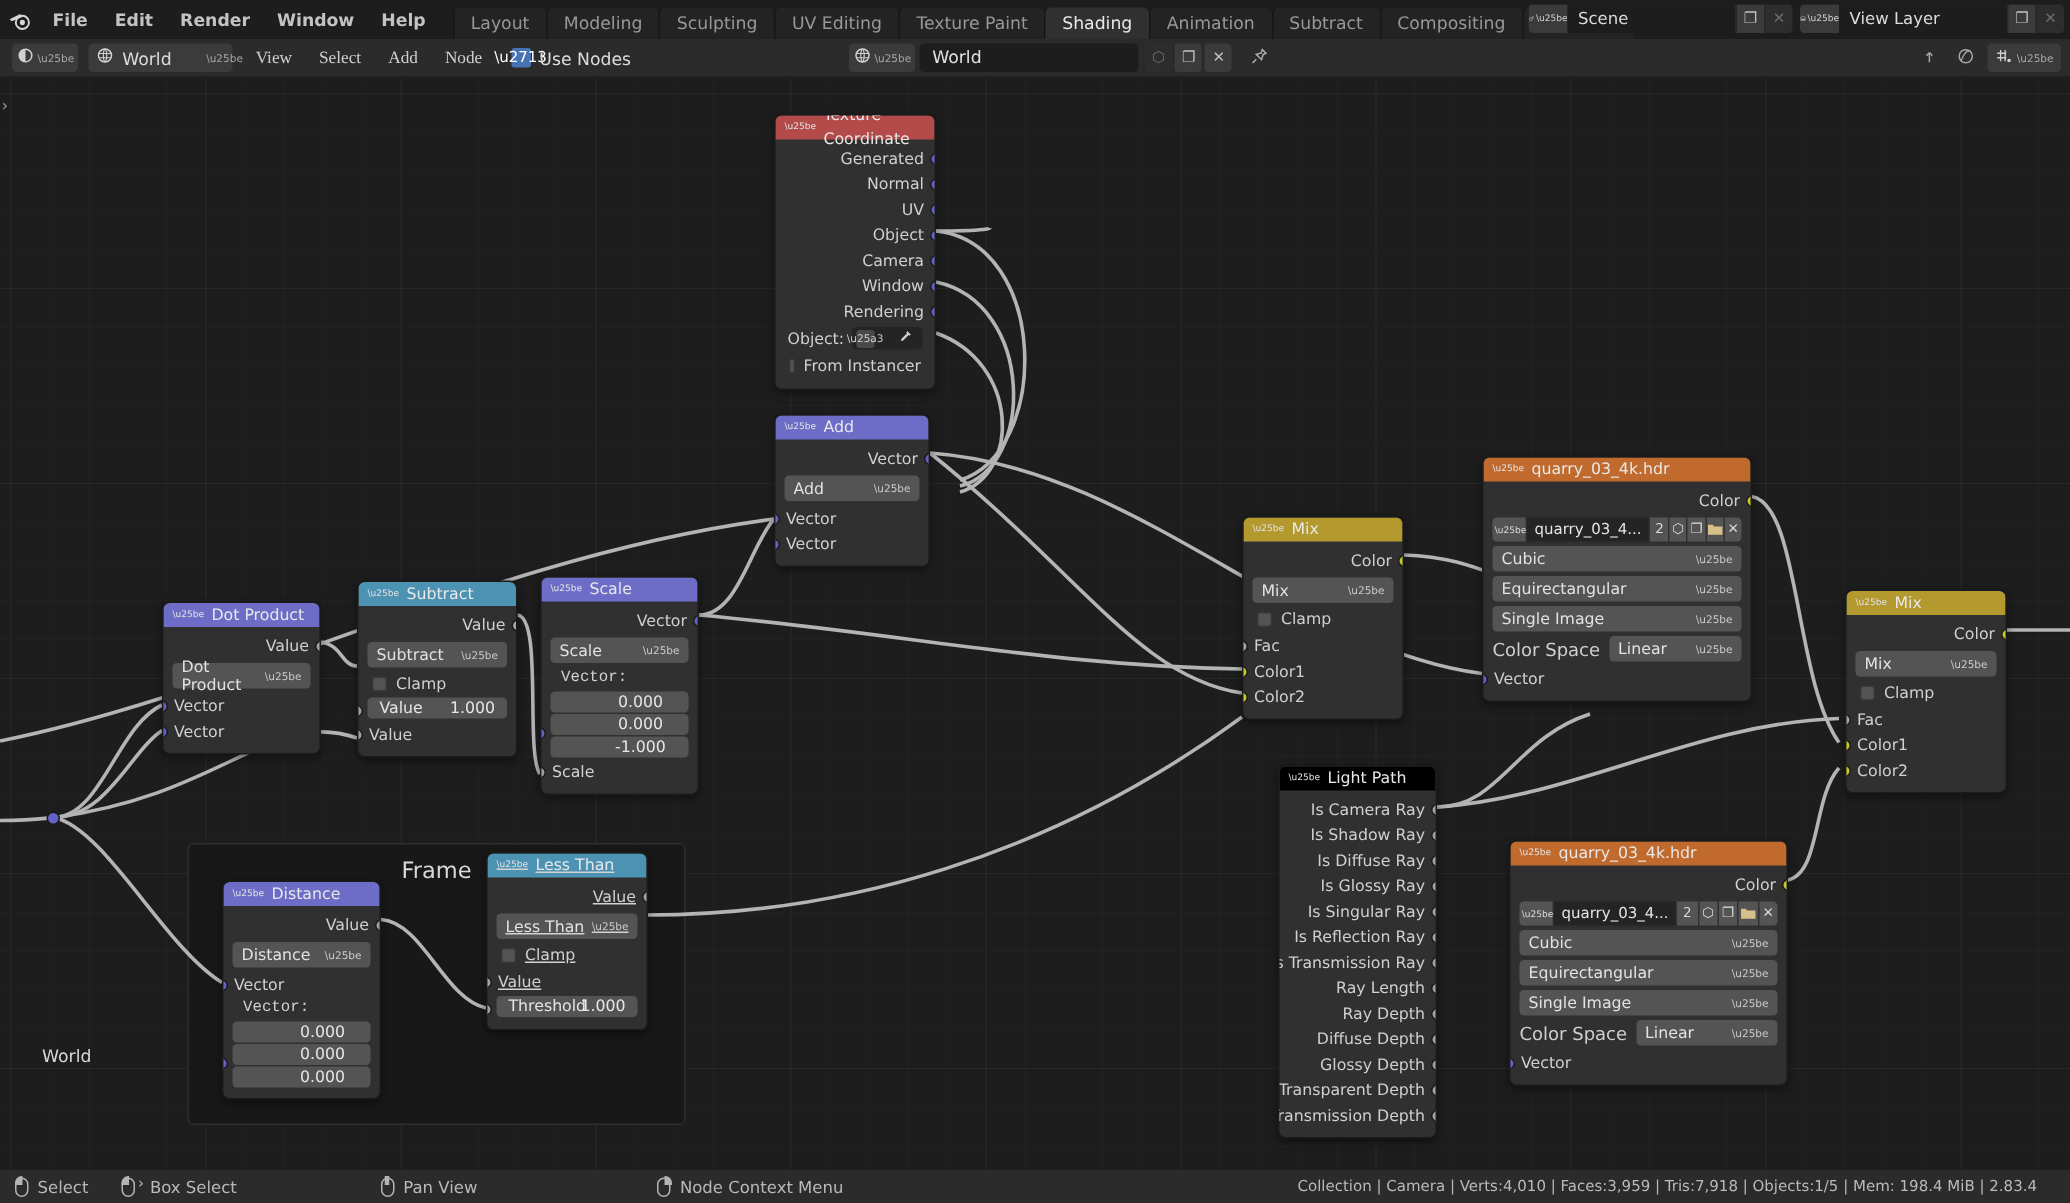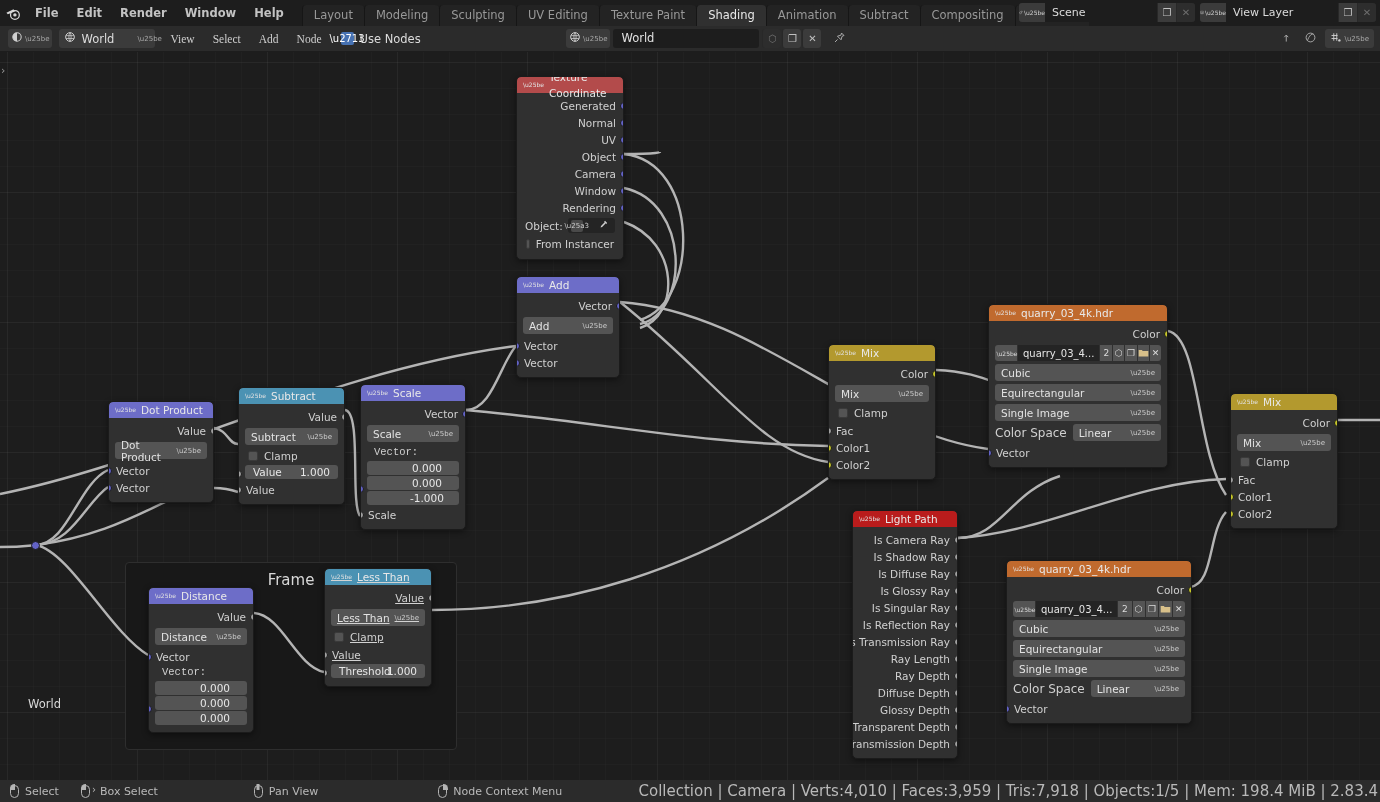--- a/index.html
+++ b/index.html
@@ -200,21 +200,21 @@
   .status-item { display: flex; align-items: center; gap: 6px; }
   .mouse-ic { width: 9px; height: 13px; border: 1.3px solid #b4b4b4; border-radius: 4.5px; position: relative; }
   .mouse-ic.lmb::after { content:""; position:absolute; left:-1.3px; top:-1.3px; width:5px; height:6px;
       background:#b4b4b4; border-top-left-radius:4.5px; }
   .mouse-ic.mmb::after { content:""; position:absolute; left:50%; top:-1.3px; transform:translateX(-50%);
       width:3px; height:6px; background:#b4b4b4; }
   .mouse-ic.rmb::after { content:""; position:absolute; right:-1.3px; top:-1.3px; width:5px; height:6px;
       background:#b4b4b4; border-top-right-radius:4.5px; }
   .drag-ic { position: relative; }
   .drag-ic::before { content:"\203A"; position:absolute; right:-7px; top:-2px; font-size:10px; color:#b4b4b4;}
-  .status-right { position: absolute; right: 2px; font-size: 15px; color: #b9b9b9; }
+  .status-right { position: absolute; right: 22px; font-size: 10px; color: #b9b9b9; }
 </style>
 </head>
 <body>
 
 <div id="app">
 
   <div class="topbar">
     <div class="blender-logo">
       <svg viewBox="0 0 24 24">
           <circle cx="14" cy="14" r="6.2" fill="none" stroke="#d8d8d8" stroke-width="1.8"></circle>
@@ -650,21 +650,21 @@
           </div>
         </div>
         <div class="row in">
           <span class="sock left vec"></span>
           <span class="row-label">Vector</span>
           </div>
       </div>
     </div>
 
     <div class="node" style="left:852px; top:458px; width:106px;">
-      <div class="node-head" style="background:#b91c1c">
+      <div class="node-head" style="background:#000000">
         <span class="tri">\u25be</span>
         <span>Light Path</span>
       </div>
       <div class="node-body">
         <div class="row out">
           <span class="row-label">Is Camera Ray</span>
           <span class="sock right val"></span>
           </div>
         <div class="row out">
           <span class="row-label">Is Shadow Ray</span>

